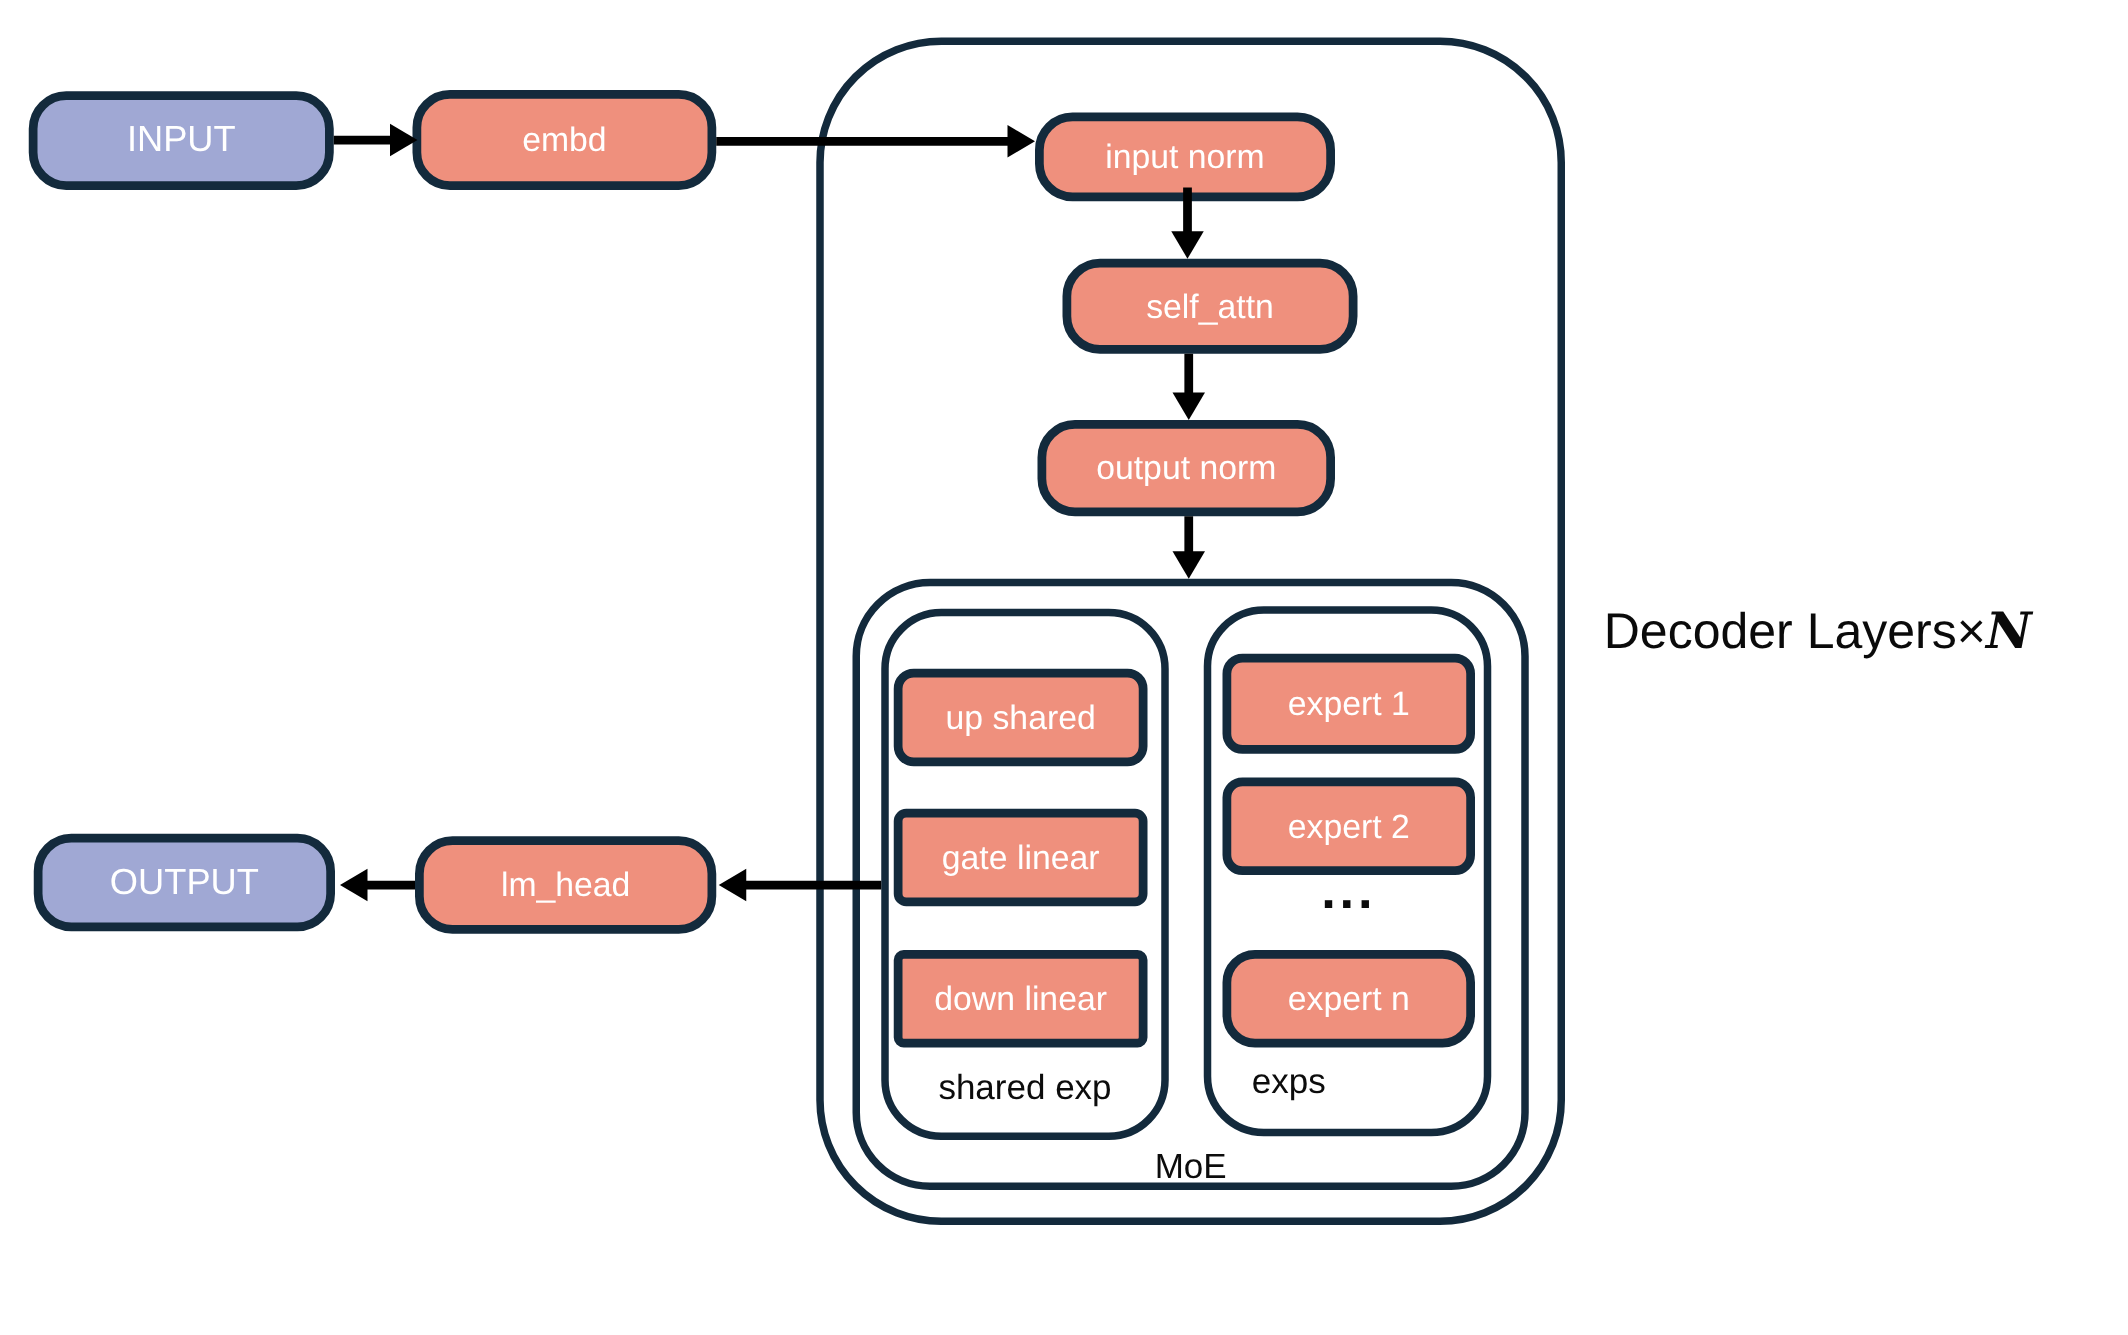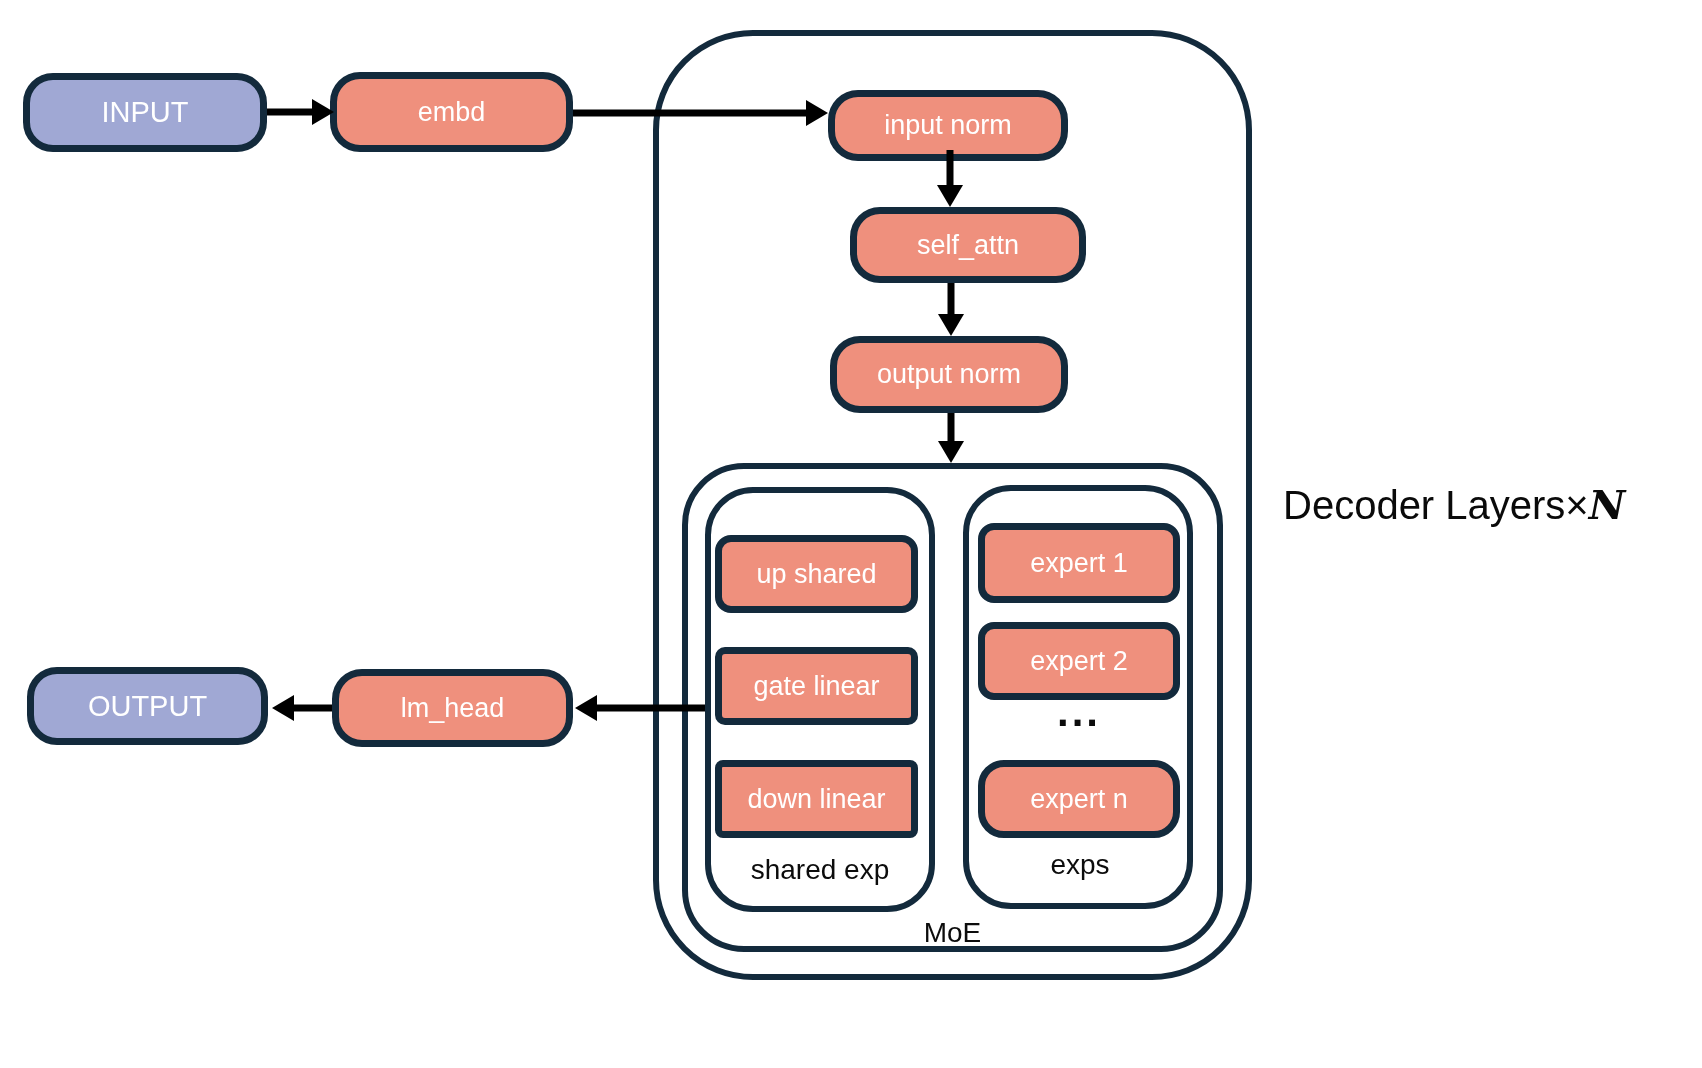--- a/index.html
+++ b/index.html
@@ -43,21 +43,21 @@
   #n-output     {left:27px;  top:667px; width:241px; height:78px; font-size:29px;}
 
   
   #c-decoder{left:653px; top:30px;  width:599px; height:950px; border-radius:100px;}
   #c-moe    {left:682px; top:463px; width:541px; height:489px; border-radius:62px;}
   #c-shared {left:705px; top:487px; width:230px; height:425px; border-radius:48px;}
   #c-exps   {left:963px; top:485px; width:230px; height:424px; border-radius:48px;}
 
   
   #l-shared {left:705px; top:854px; width:230px;}
-  #l-exps   {left:957px; top:849px; width:246px;}
+  #l-exps   {left:908px; top:849px; width:246px;}
   #l-moe    {left:682px; top:917px; width:541px;}
   #l-decoder{left:1283px;top:481px; font-size:40px; color:#0a0a0a; text-align:left; white-space:nowrap;}
   #l-decoder .rep{font-family:"DejaVu Serif",serif;font-style:italic;font-weight:600;}
   #l-dots{
     left:978px; top:690px; width:202px; height:40px;
     display:flex;align-items:flex-end;justify-content:center;
     font-size:42px;font-weight:700;letter-spacing:3px;line-height:0.85;color:#0c0c0c;
   }
 
   svg.arrows{position:absolute;left:0;top:0;z-index:10;pointer-events:none;}

